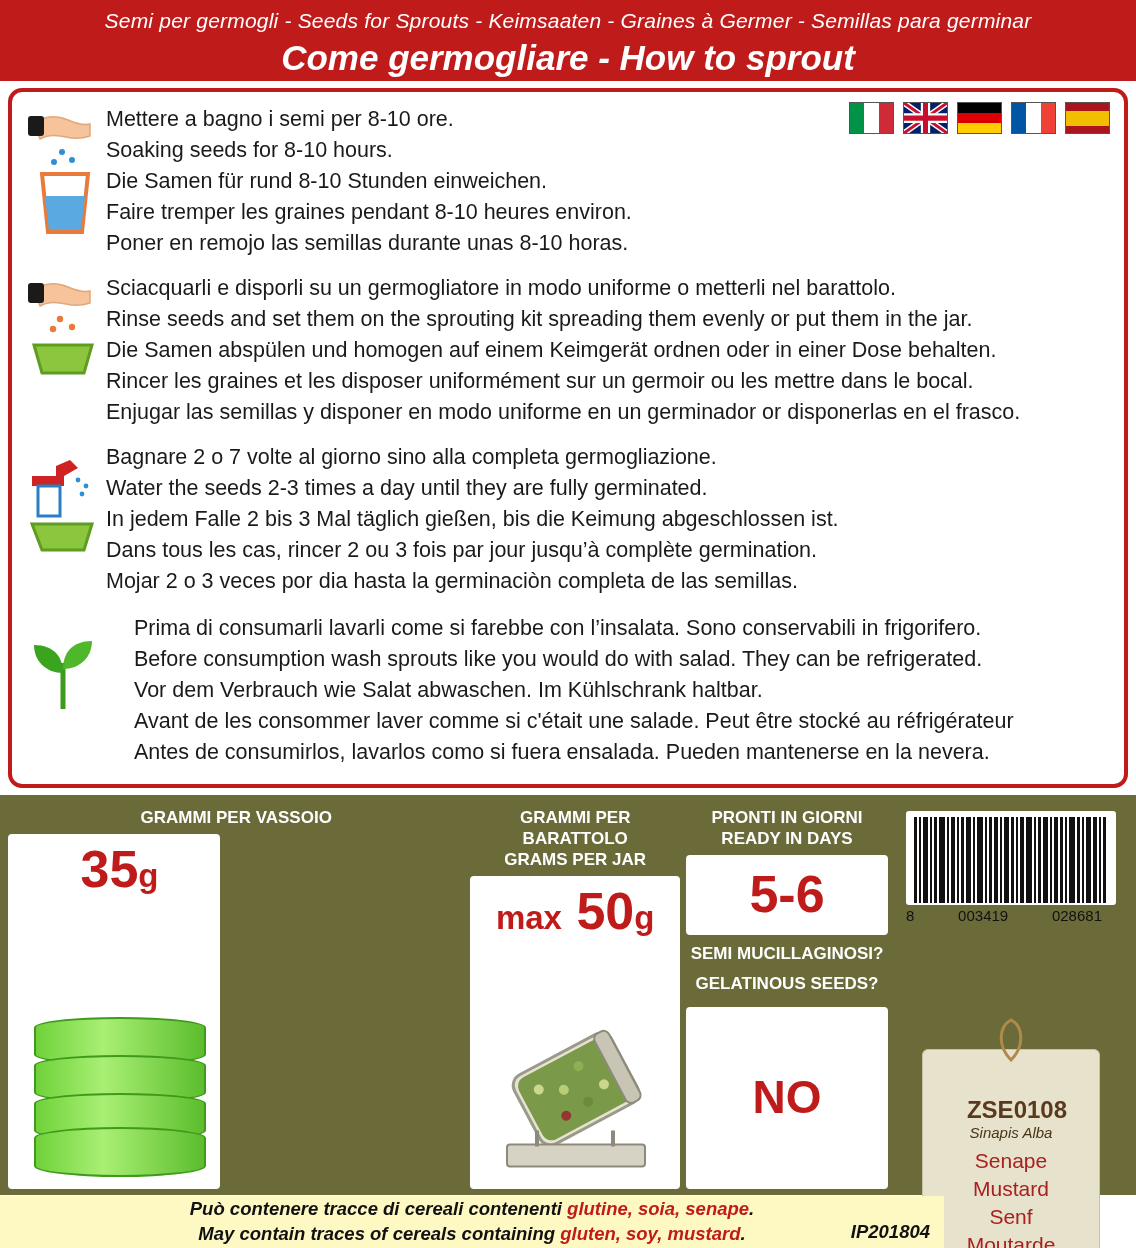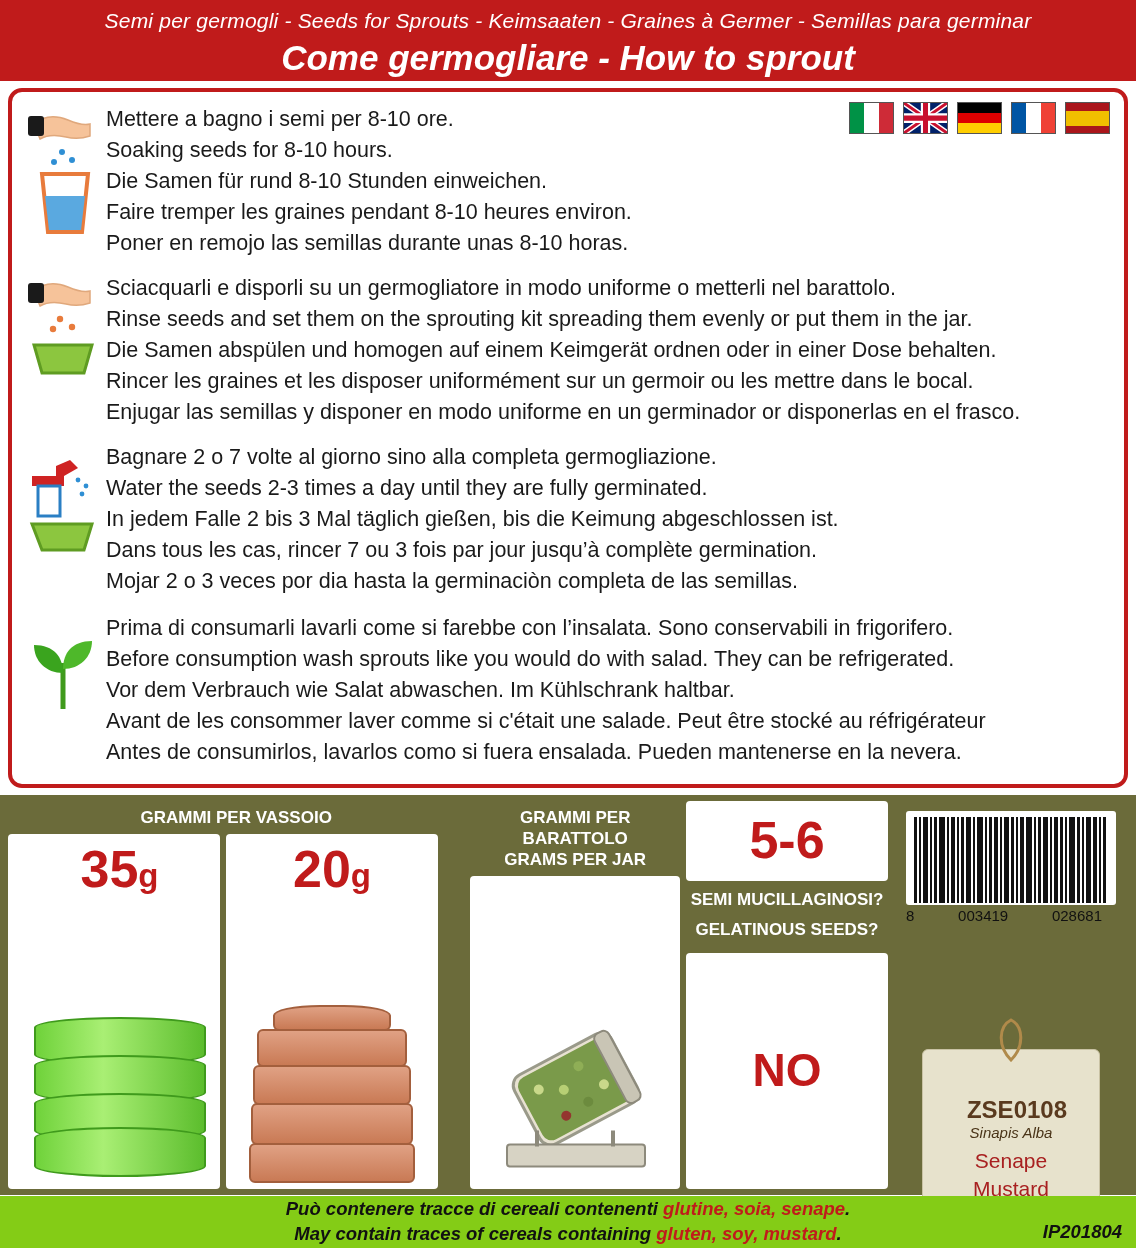--- a/index.html
+++ b/index.html
@@ -82,21 +82,21 @@
     line-height: 31px;
     color: #1a1a1a;
     white-space: nowrap;
   }
   .step-lines div.wrap { white-space: normal; }
 
   
   #step-1 { margin-top: 2px; }
   #step-2 { margin-top: 12px; }
   #step-3 { margin-top: 12px; }
-  #step-4 { margin-top: 14px; }
+  #step-4 { margin-top: 14px; gap: 28px; }
 
   
   .bottom {
     position: absolute;
     top: 795px; left: 0;
     width: 1136px; height: 400px;
     background: #6b6b3a;
   }
   .bottom-inner {
     display: flex;
@@ -209,22 +209,22 @@
     font-weight: bold;
     font-size: 46px;
     padding: 12px 0 14px 0;
     margin-top: 4px;
   }
 
   
   .footer {
     position: absolute;
     top: 1196px; left: 0;
-    width: 1136px; height: 52px;
-    background: #84cc16;
+    width: 944px; height: 52px;
+    background: #fef9c3;
     text-align: center;
   }
   .footer div {
     font-size: 18.5px;
     font-weight: bold;
     font-style: italic;
     line-height: 25px;
     color: #111;
   }
   .footer .hl { color: #c01b1b; }
@@ -331,21 +331,21 @@
         <circle cx="52" cy="34" r="2.4" fill="#2f8fd4"></circle>
         <circle cx="60" cy="40" r="2.4" fill="#2f8fd4"></circle>
         <circle cx="56" cy="48" r="2.4" fill="#2f8fd4"></circle>
         <path d="M6 78 L66 78 L58 104 L16 104 Z" fill="#8cc63f" stroke="#5f9c22" stroke-width="3"></path>
       </svg>
     </div>
     <div class="step-lines">
       <div>Bagnare 2 o 7 volte al giorno sino alla completa germogliazione.</div>
       <div>Water the seeds 2-3 times a day until they are fully germinated.</div>
       <div>In jedem Falle 2 bis 3 Mal täglich gießen, bis die Keimung abgeschlossen ist.</div>
-      <div>Dans tous les cas, rincer 7 ou 3 fois par jour jusqu’à complète germination.</div>
+      <div>Dans tous les cas, rincer 2 ou 3 fois par jour jusqu’à complète germination.</div>
       <div>Mojar 2 o 3 veces por dia hasta la germinaciòn completa de las semillas.</div>
     </div>
   </div>
 
   <div class="step" id="step-4">
     <div class="step-icon">
       <svg width="74" height="100" viewBox="0 0 74 100">
         <path d="M37 92 L37 46" stroke="#3f9a1c" stroke-width="5" fill="none"></path>
         <path d="M37 56 C20 56 8 44 8 28 C28 28 37 40 37 56 Z" fill="#3aa41e"></path>
         <path d="M37 52 C54 52 66 40 66 24 C46 24 37 36 37 52 Z" fill="#4eb82a"></path>
@@ -373,42 +373,31 @@
           <div class="amount"><span>35</span><span class="unit">g</span></div>
           <div class="art">
             <div class="tray">
               <div class="ring" style="top:8px;height:48px"></div>
               <div class="ring" style="top:46px;height:48px"></div>
               <div class="ring" style="top:84px;height:48px"></div>
               <div class="ring" style="top:118px;height:50px"></div>
             </div>
           </div>
         </div>
-        <div class="white-card col-jar">
-          <div class="amount"><span>20</span><span class="unit">g</span></div>
-          <div class="art">
-            <div class="jar">
-              <div class="tier" style="width:118px;height:26px;top:2px;border-radius:40% 40% 6px 6px"></div>
-              <div class="tier" style="width:150px;height:38px;top:26px"></div>
-              <div class="tier" style="width:158px;height:40px;top:62px"></div>
-              <div class="tier" style="width:162px;height:42px;top:100px"></div>
-              <div class="tier" style="width:166px;height:40px;top:140px"></div>
-            </div>
-          </div>
-        </div>
       </div>
     </div>
 
     <div class="col-wrap col-sprout">
       <div class="col-head">
         <div>GRAMMI PER</div>
         <div>BARATTOLO</div>
         <div>GRAMS PER JAR</div>
       </div>
       <div class="white-card" style="flex:1">
+        <div class="amount"><span class="max">max</span> <span>50</span><span class="unit">g</span></div>
         <div class="art">
           <div class="sproutjar">
             <svg viewBox="0 0 180 170" width="100%" height="100%">
               <g transform="rotate(-28 95 80)">
                 <rect x="38" y="36" width="110" height="78" rx="12" fill="#e8e2d2" stroke="#9a9a8a" stroke-width="3"></rect>
                 <rect x="42" y="40" width="100" height="70" rx="10" fill="#7a9a4a"></rect>
                 <circle cx="60" cy="58" r="5" fill="#c9d88a"></circle>
                 <circle cx="82" cy="70" r="5" fill="#b7cf74"></circle>
                 <circle cx="106" cy="56" r="5" fill="#8fae56"></circle>
                 <circle cx="120" cy="84" r="5" fill="#c9d88a"></circle>
@@ -418,20 +407,24 @@
               </g>
               <rect x="22" y="132" width="138" height="22" rx="3" fill="#d7d3c4" stroke="#8d8a7c" stroke-width="2"></rect>
               <path d="M52 118 L52 134 M128 118 L128 134" stroke="#8d8a7c" stroke-width="4"></path>
             </svg>
           </div>
         </div>
       </div>
     </div>
 
     <div class="col-wrap col-days">
+      <div class="col-head">
+        <div>PRONTI IN GIORNI</div>
+        <div>READY IN DAYS</div>
+      </div>
       <div class="white-card">
         <div class="amount" style="padding:10px 0 12px 0">5-6</div>
       </div>
       <div class="semi-box">
         <div>SEMI MUCILLAGINOSI?</div>
         <div style="height:8px"></div>
         <div>GELATINOUS SEEDS?</div>
       </div>
       <div class="no-box" style="flex:1;display:flex;align-items:center;justify-content:center">NO</div>
     </div>

